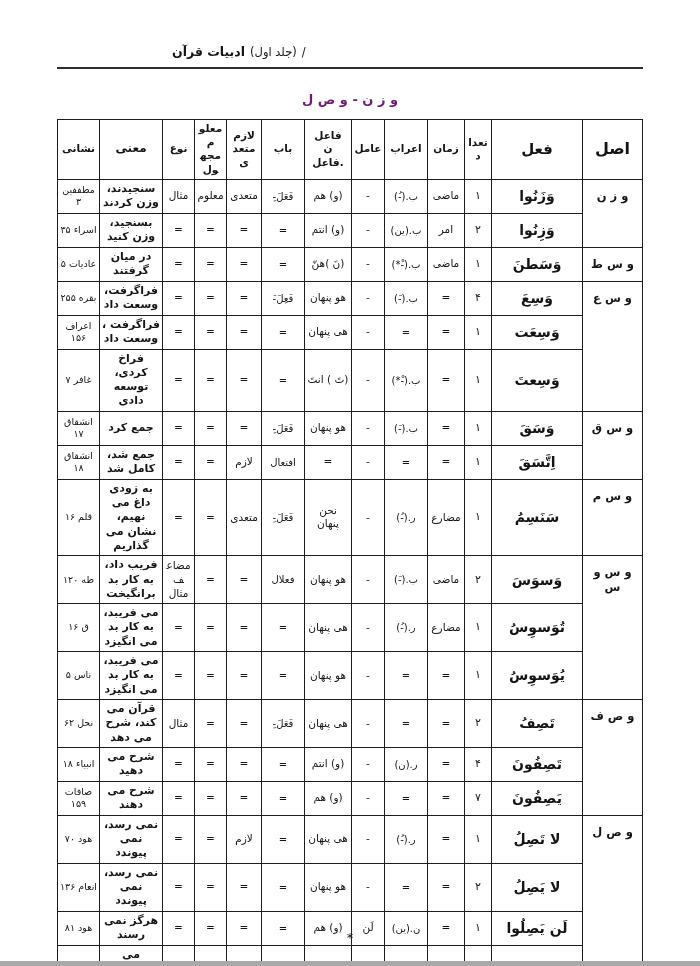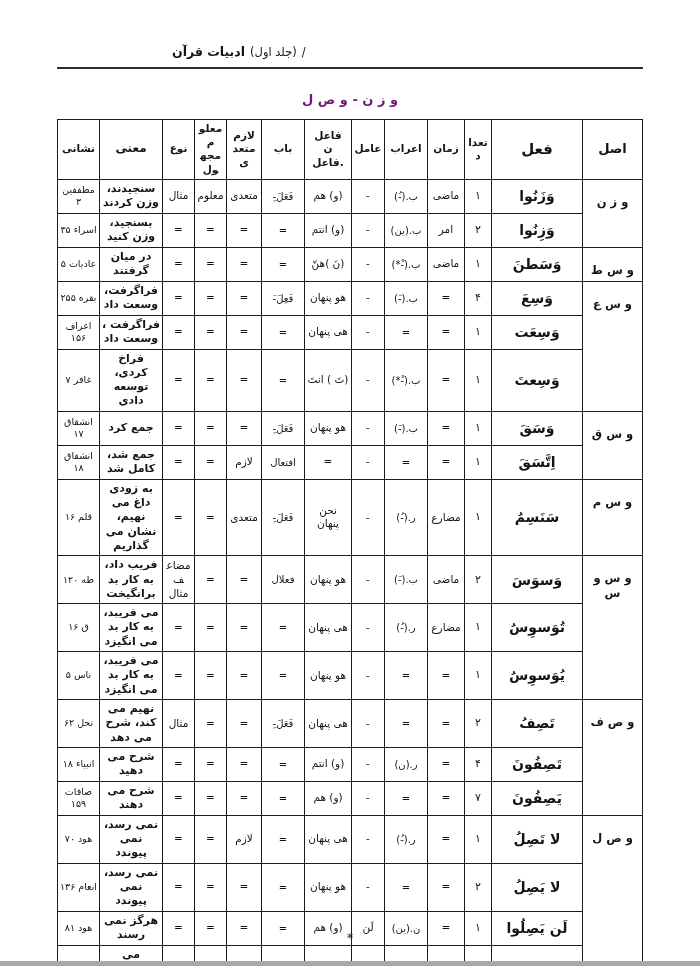--- a/index.html
+++ b/index.html
@@ -25,24 +25,24 @@
     border-collapse:collapse;table-layout:fixed;direction:rtl;
   }
   .verb-table th,.verb-table td{
     border:1.6px solid #1c1c1c;text-align:center;vertical-align:middle;
     padding:2px 2px;font-size:10.5px;line-height:1.3;word-wrap:break-word;
     color:#141414;
   }
   .verb-table thead tr{height:44px;}
   .verb-table tbody tr{height:34px;}
   .verb-table th{font-weight:600;white-space:pre-line;font-size:10.5px;}
-  .verb-table th.h-asl{font-size:13px;font-weight:bold;}
+  .verb-table th.h-asl{font-size:16px;font-weight:bold;}
   .verb-table th.h-fel{font-size:15px;font-weight:bold;}
   .verb-table th.h-mani{font-size:12px;font-weight:bold;}
-  td.c-asl{vertical-align:top;padding-top:15px;font-size:11.5px;font-weight:600;letter-spacing:1px;}
+  td.c-asl{vertical-align:top;padding-top:9px;font-size:11.5px;font-weight:600;letter-spacing:1px;}
   td.c-fel{font-size:14px;font-weight:bold;text-align:center;}
   td.c-tedad{font-size:11px;}
   td.c-mani{font-weight:600;font-size:11px;}
   td.c-neshani{font-size:9.5px;text-align:center;}
   td.c-erab,td.c-bab{font-size:10px;}
   .footnote-star{
     position:absolute;top:930px;left:57px;width:586px;text-align:center;
     font-size:13px;color:#222;
   }
   .page-bottom-edge{
@@ -278,21 +278,21 @@
         <td class="c-fel">تَصِفُ</td>
         <td class="c-tedad">۲</td>
         <td class="c-zaman">=</td>
         <td class="c-erab">=</td>
         <td class="c-amel">-</td>
         <td class="c-fael">هی پنهان</td>
         <td class="c-bab">فَعَلَ-ِ</td>
         <td class="c-lazem">=</td>
         <td class="c-malum">=</td>
         <td class="c-now">مثال</td>
-        <td class="c-mani">نهیم می کند، شرح می دهد</td>
+        <td class="c-mani">قرآن می کند، شرح می دهد</td>
         <td class="c-neshani">نحل ۶۲</td>
       </tr>
       <tr>
         <td class="c-fel">تَصِفُونَ</td>
         <td class="c-tedad">۴</td>
         <td class="c-zaman">=</td>
         <td class="c-erab">ر.(ن)</td>
         <td class="c-amel">-</td>
         <td class="c-fael">(و) انتم</td>
         <td class="c-bab">=</td>

